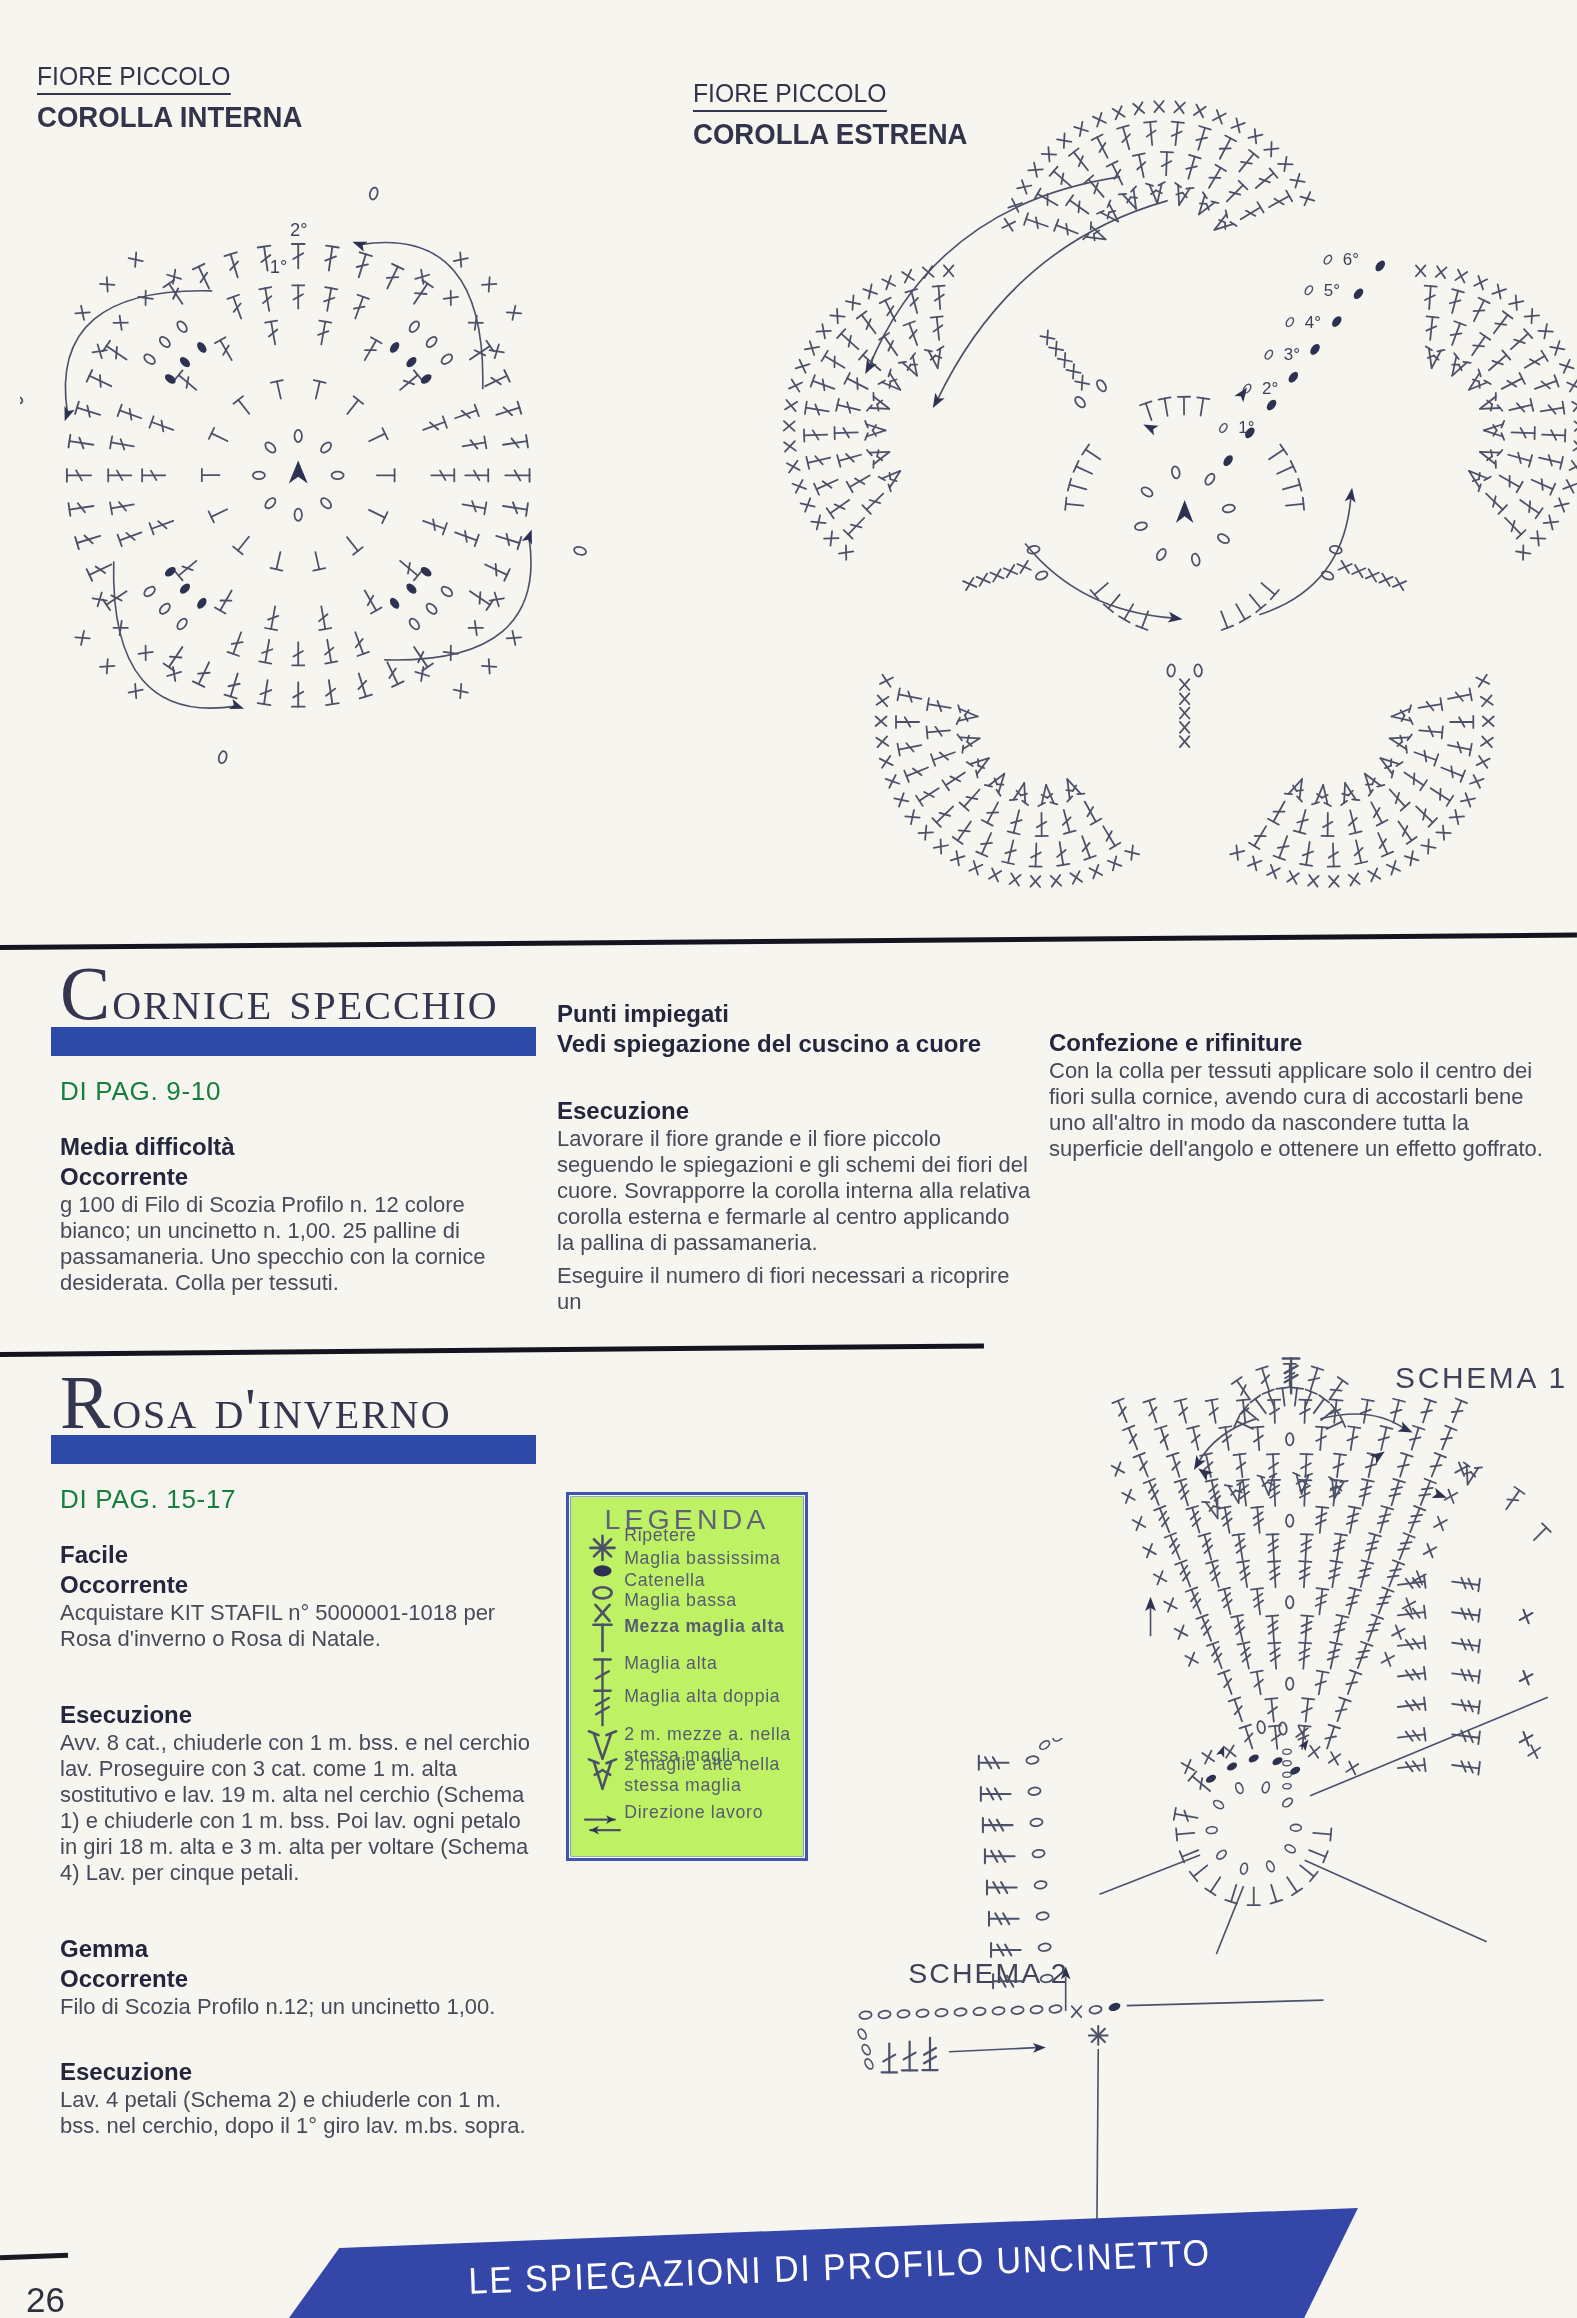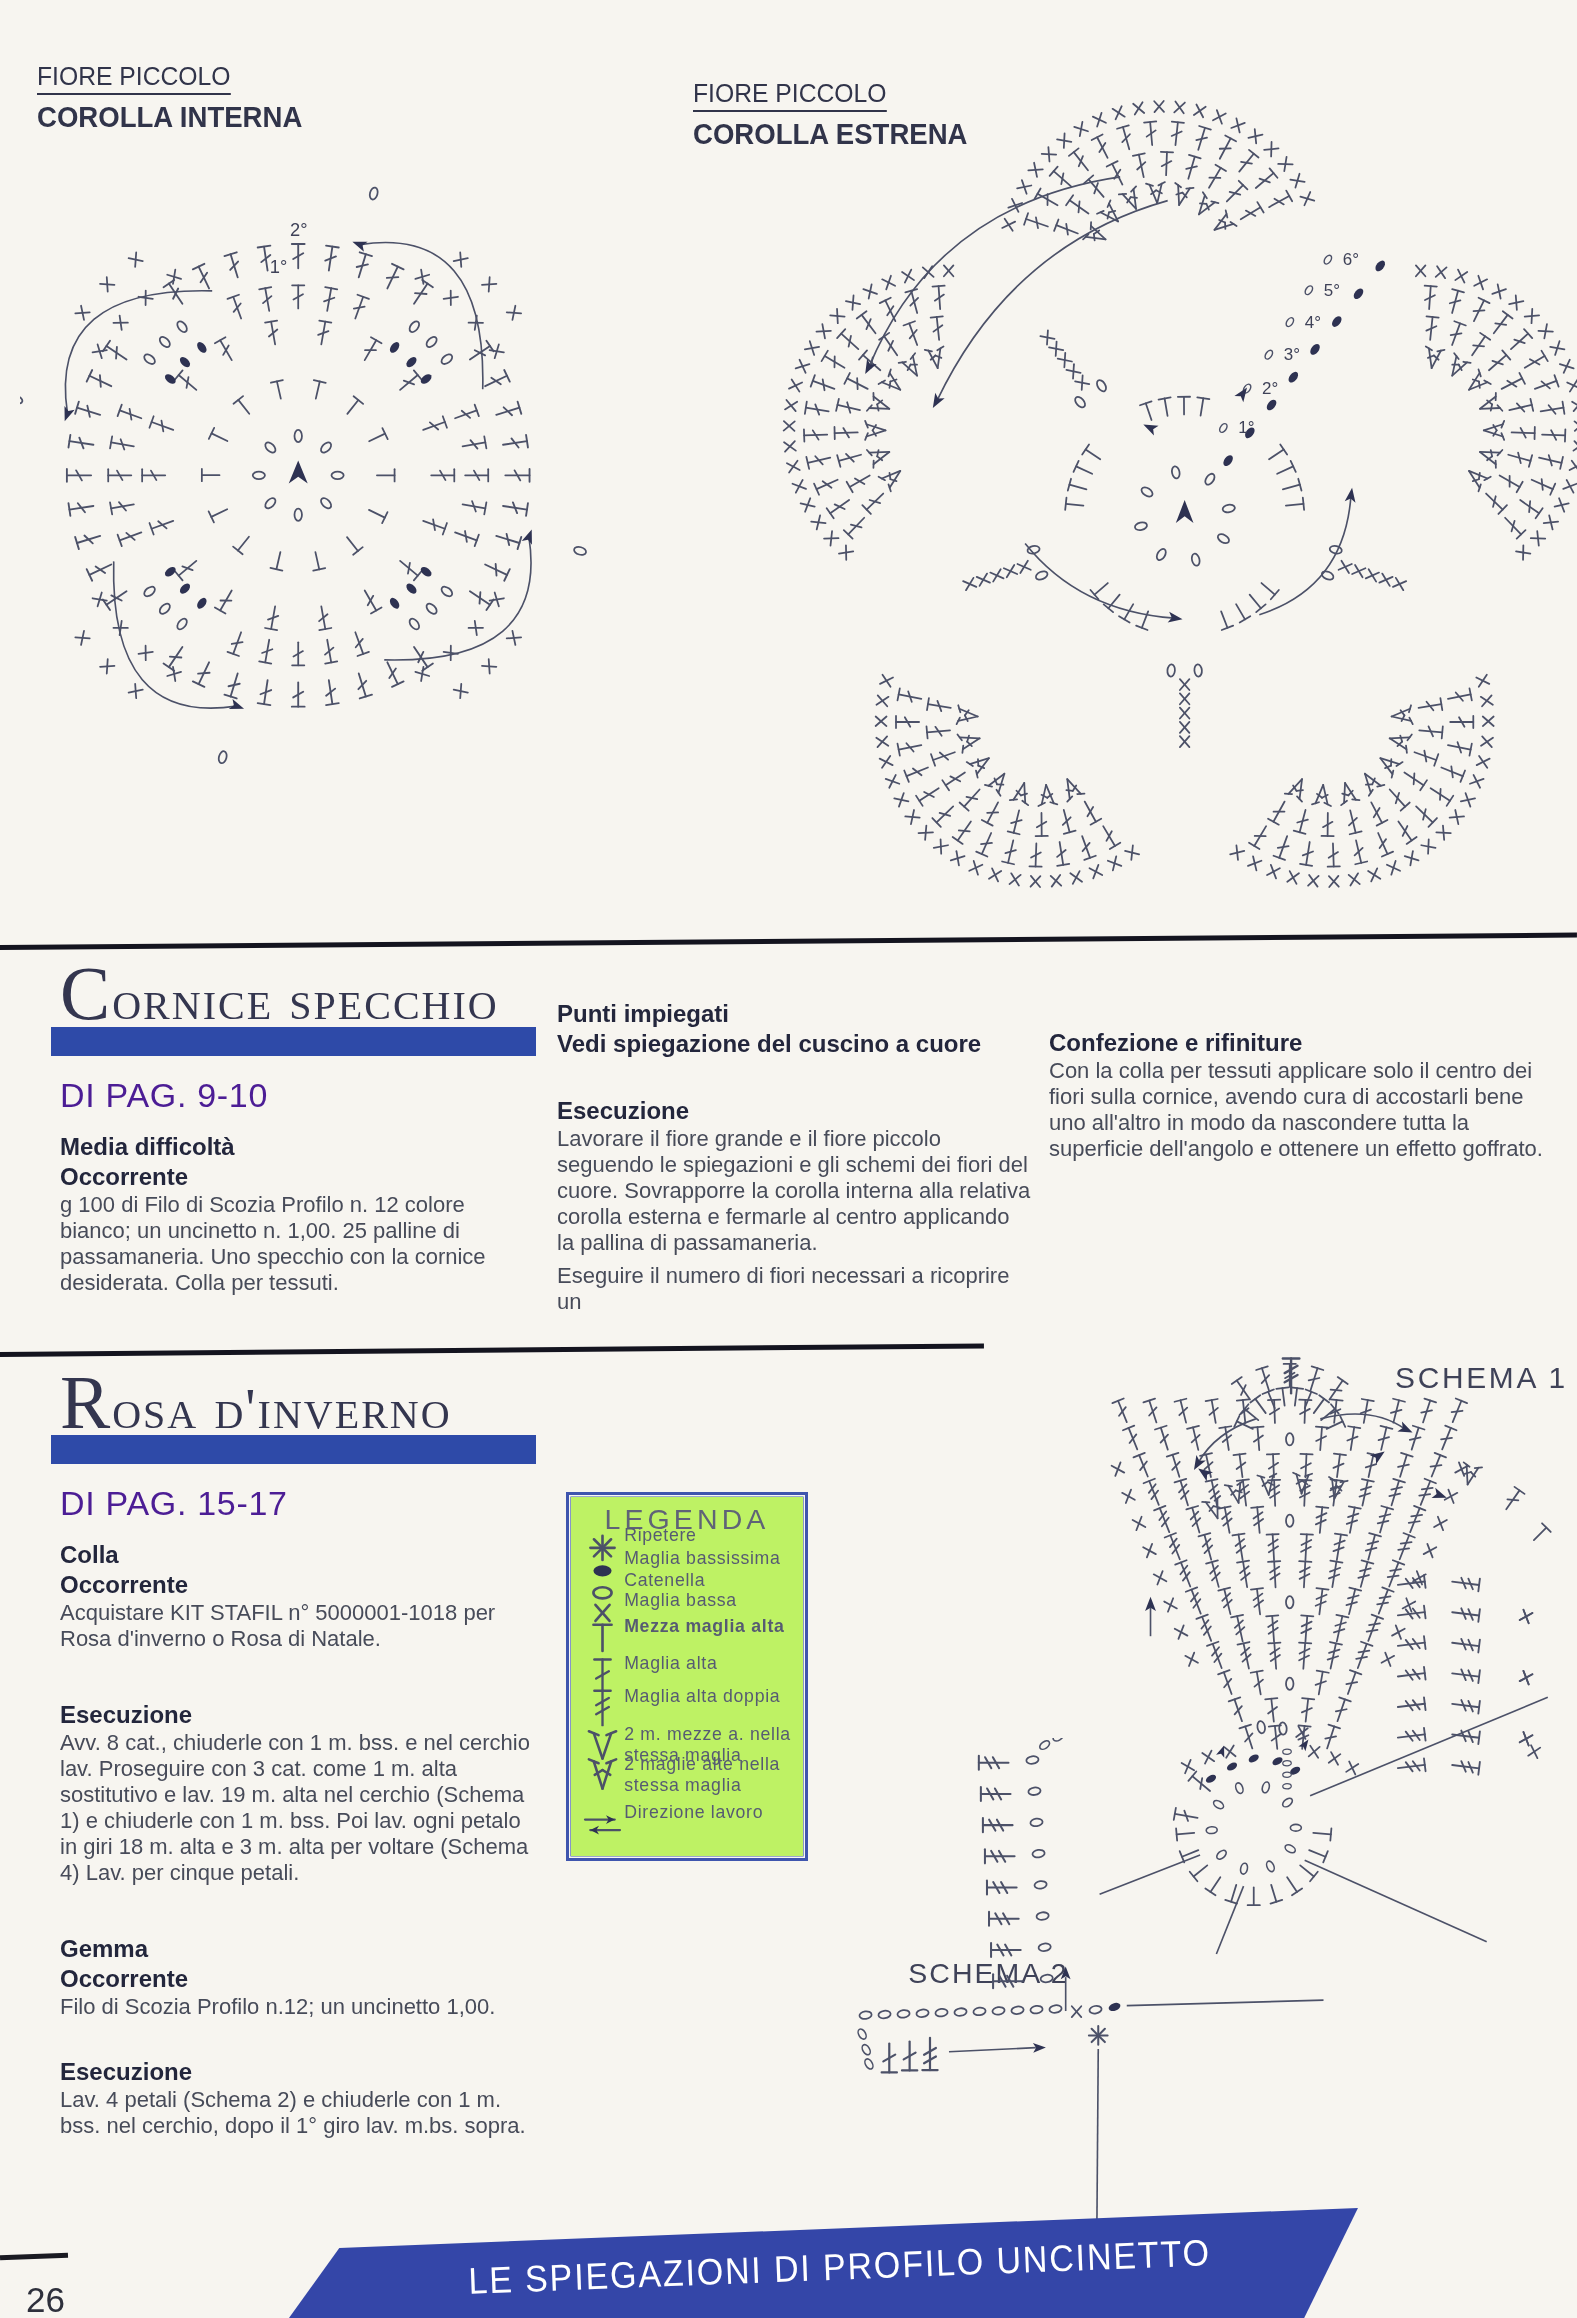--- a/index.html
+++ b/index.html
@@ -11,21 +11,21 @@
   .diag-label .l1{display:inline-block;font-size:26px;font-weight:400;letter-spacing:0;
       border-bottom:2px solid #31344a;padding-bottom:1.4px;transform:scaleX(.95);transform-origin:left;}
   .diag-label .l2{display:block;font-size:29px;font-weight:700;margin-top:5.4px;
       transform:scaleX(.95);transform-origin:left;}
   
   .rule{position:absolute;background:#14141f;height:5.4px;transform-origin:left center;}
   .h-serif{position:absolute;font-family:"Liberation Serif",serif;font-variant:small-caps;
       font-size:57px;line-height:1;color:#34364f;letter-spacing:2px;white-space:nowrap;}
   .h-serif::first-letter{font-size:1.32em;}
   .bluebar{position:absolute;height:28.5px;background:#2e4aa8;}
-  .dipag{position:absolute;font-size:34px;color:#4c1d95;letter-spacing:0.7px;white-space:nowrap;}
+  .dipag{position:absolute;font-size:26px;color:#15803d;letter-spacing:0.7px;white-space:nowrap;}
   
   .col{position:absolute;font-size:22px;line-height:26px;color:#474b59;}
   .col p{margin:0;}
   .sub{font-weight:700;color:#23263c;font-size:24px;line-height:30px;}
   .mt10{margin-top:6.8px!important;}
   .mt55{margin-top:37px!important;} .mt70{margin-top:48px!important;}
   
   .legend{position:absolute;left:566px;top:1492px;width:236px;height:363px;
       border:3.4px solid #3f55ae;background:#bef264;box-shadow:inset 0 0 0 1.4px #f8f7f2, inset 0 0 0 2px #3f55ae;}
   .legend-title{position:absolute;left:0;right:0;top:8.1px;text-align:center;font-size:28.5px;
@@ -2270,21 +2270,21 @@
     <p class="sub mt55">Confezione e rifiniture</p>
     <p>Con la colla per tessuti applicare solo il centro dei fiori sulla cornice, avendo cura di accostarli bene uno all'altro in modo da nascondere tutta la superficie dell'angolo e ottenere un effetto goffrato.</p>
   </div>
 
   <div class="rule" style="left:0;top:1352px;width:984px;transform:rotate(-0.5deg);"></div>
   <div class="h-serif" style="left:60px;top:1365px;">Rosa d'inverno</div>
   <div class="bluebar" style="left:51px;top:1435px;width:485px;"></div>
   <div class="dipag" style="left:60px;top:1484px;">DI PAG. 15-17</div>
 
   <div class="col" style="left:60px;top:1540px;width:479px;">
-    <p class="sub">Colla</p>
+    <p class="sub">Facile</p>
     <p class="sub">Occorrente</p>
     <p>Acquistare KIT STAFIL n° 5000001-1018 per Rosa d'inverno o Rosa di Natale.</p>
     <p class="sub mt70">Esecuzione</p>
     <p>Avv. 8 cat., chiuderle con 1 m. bss. e nel cerchio lav. Proseguire con 3 cat. come 1 m. alta sostitutivo e lav. 19 m. alta nel cerchio (Schema 1) e chiuderle con 1 m. bss. Poi lav. ogni petalo in giri 18 m. alta e 3 m. alta per voltare (Schema 4) Lav. per cinque petali.</p>
     <p class="sub mt70">Gemma</p>
     <p class="sub">Occorrente</p>
     <p>Filo di Scozia Profilo n.12; un uncinetto 1,00.</p>
     <p class="sub mt55">Esecuzione</p>
     <p>Lav. 4 petali (Schema 2) e chiuderle con 1 m. bss. nel cerchio, dopo il 1° giro lav. m.bs. sopra.</p>
   </div>

